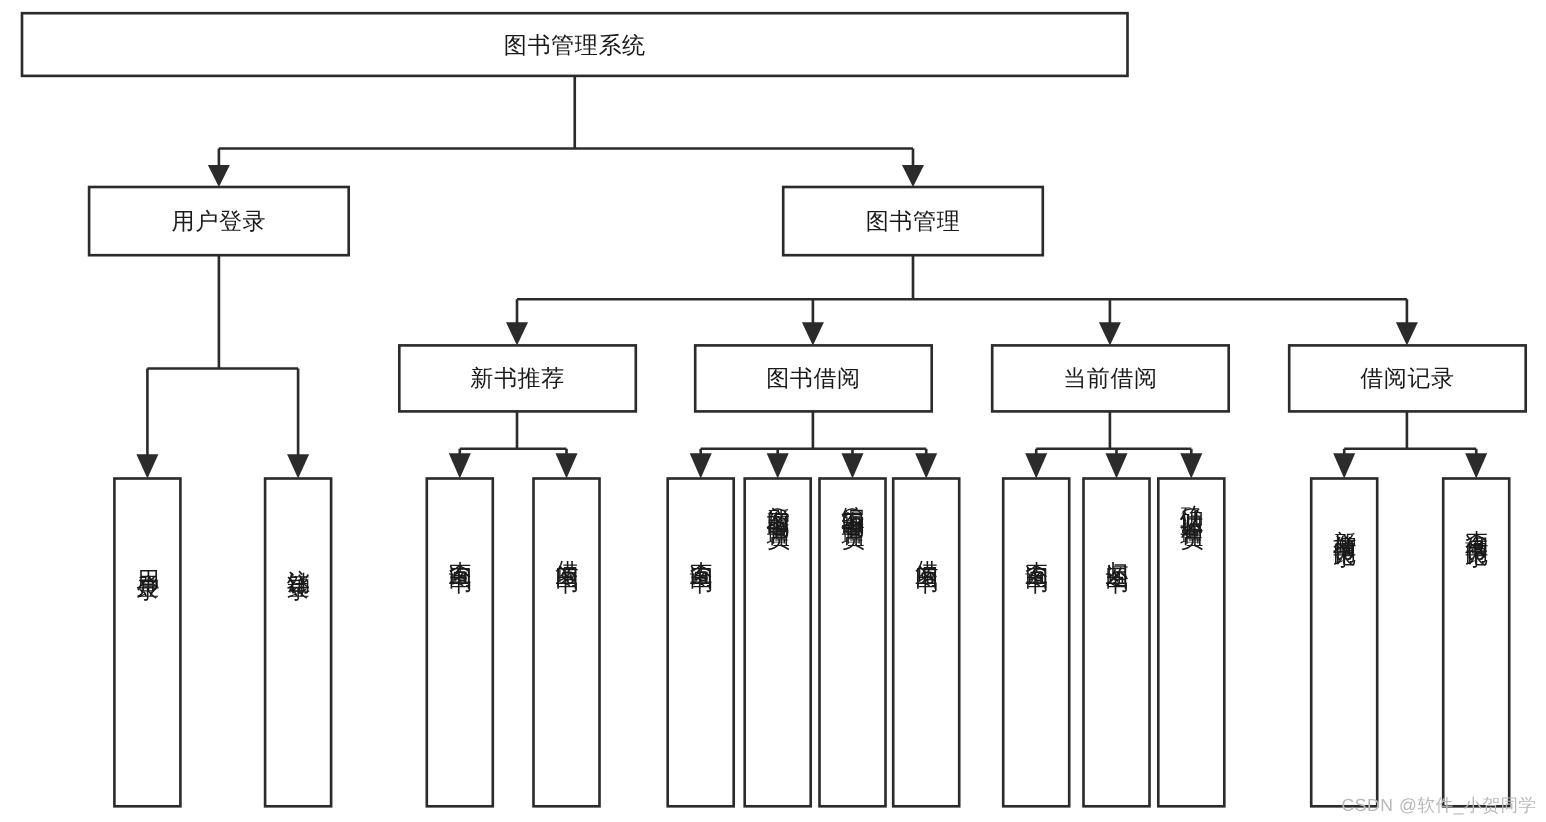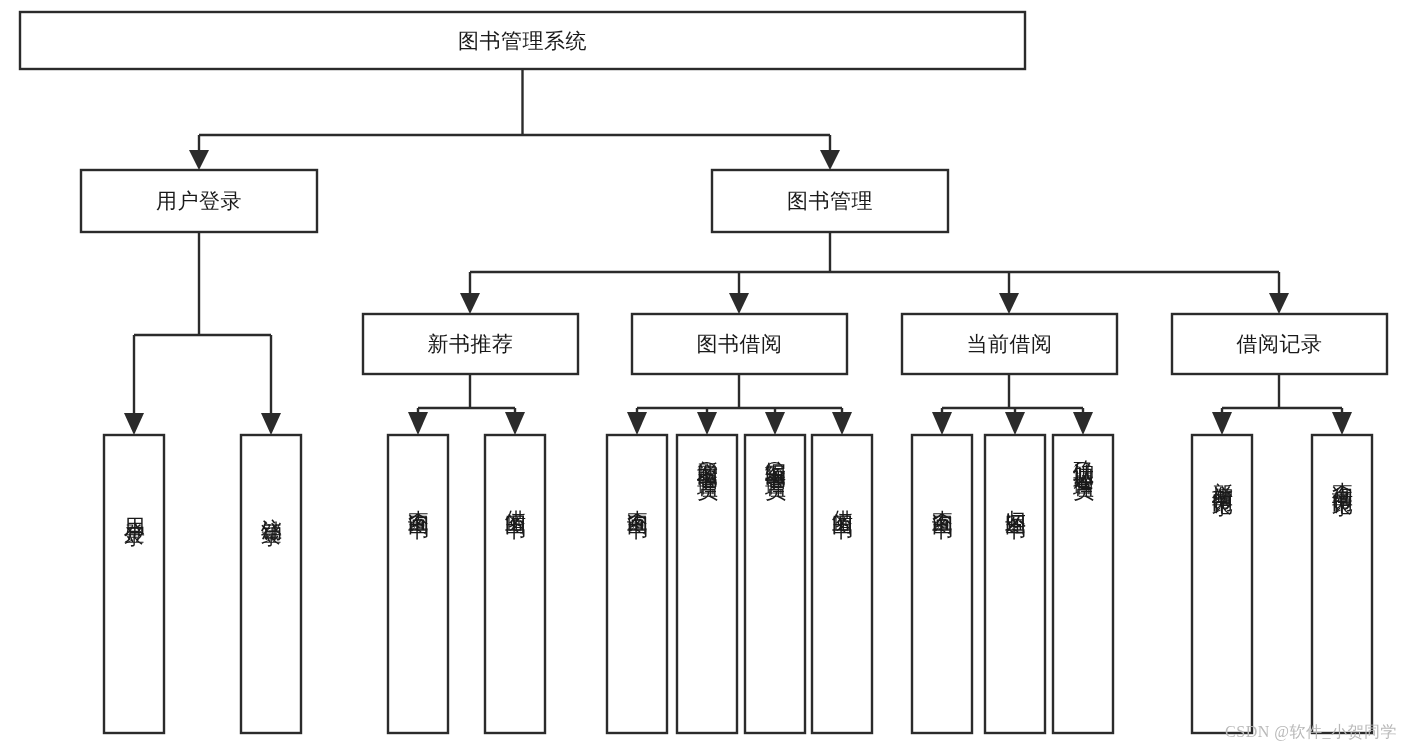--- a/index.html
+++ b/index.html
@@ -65,21 +65,21 @@
     font-size: 21px;
     line-height: 1;
     color: #1a1a1a;
     letter-spacing: 3px;
     white-space: nowrap;
   }
   .watermark {
     position: absolute;
     right: 8px;
     bottom: 4px;
-    font-family: Liberation Serif, serif;
+    font-family: Liberation Sans, sans-serif;
     font-size: 16px;
     color: #b9b9b9;
     white-space: nowrap;
     letter-spacing: 0.5px;
   }
 </style>
 </head>
 <body>
 
 <div id="diagram-root">

